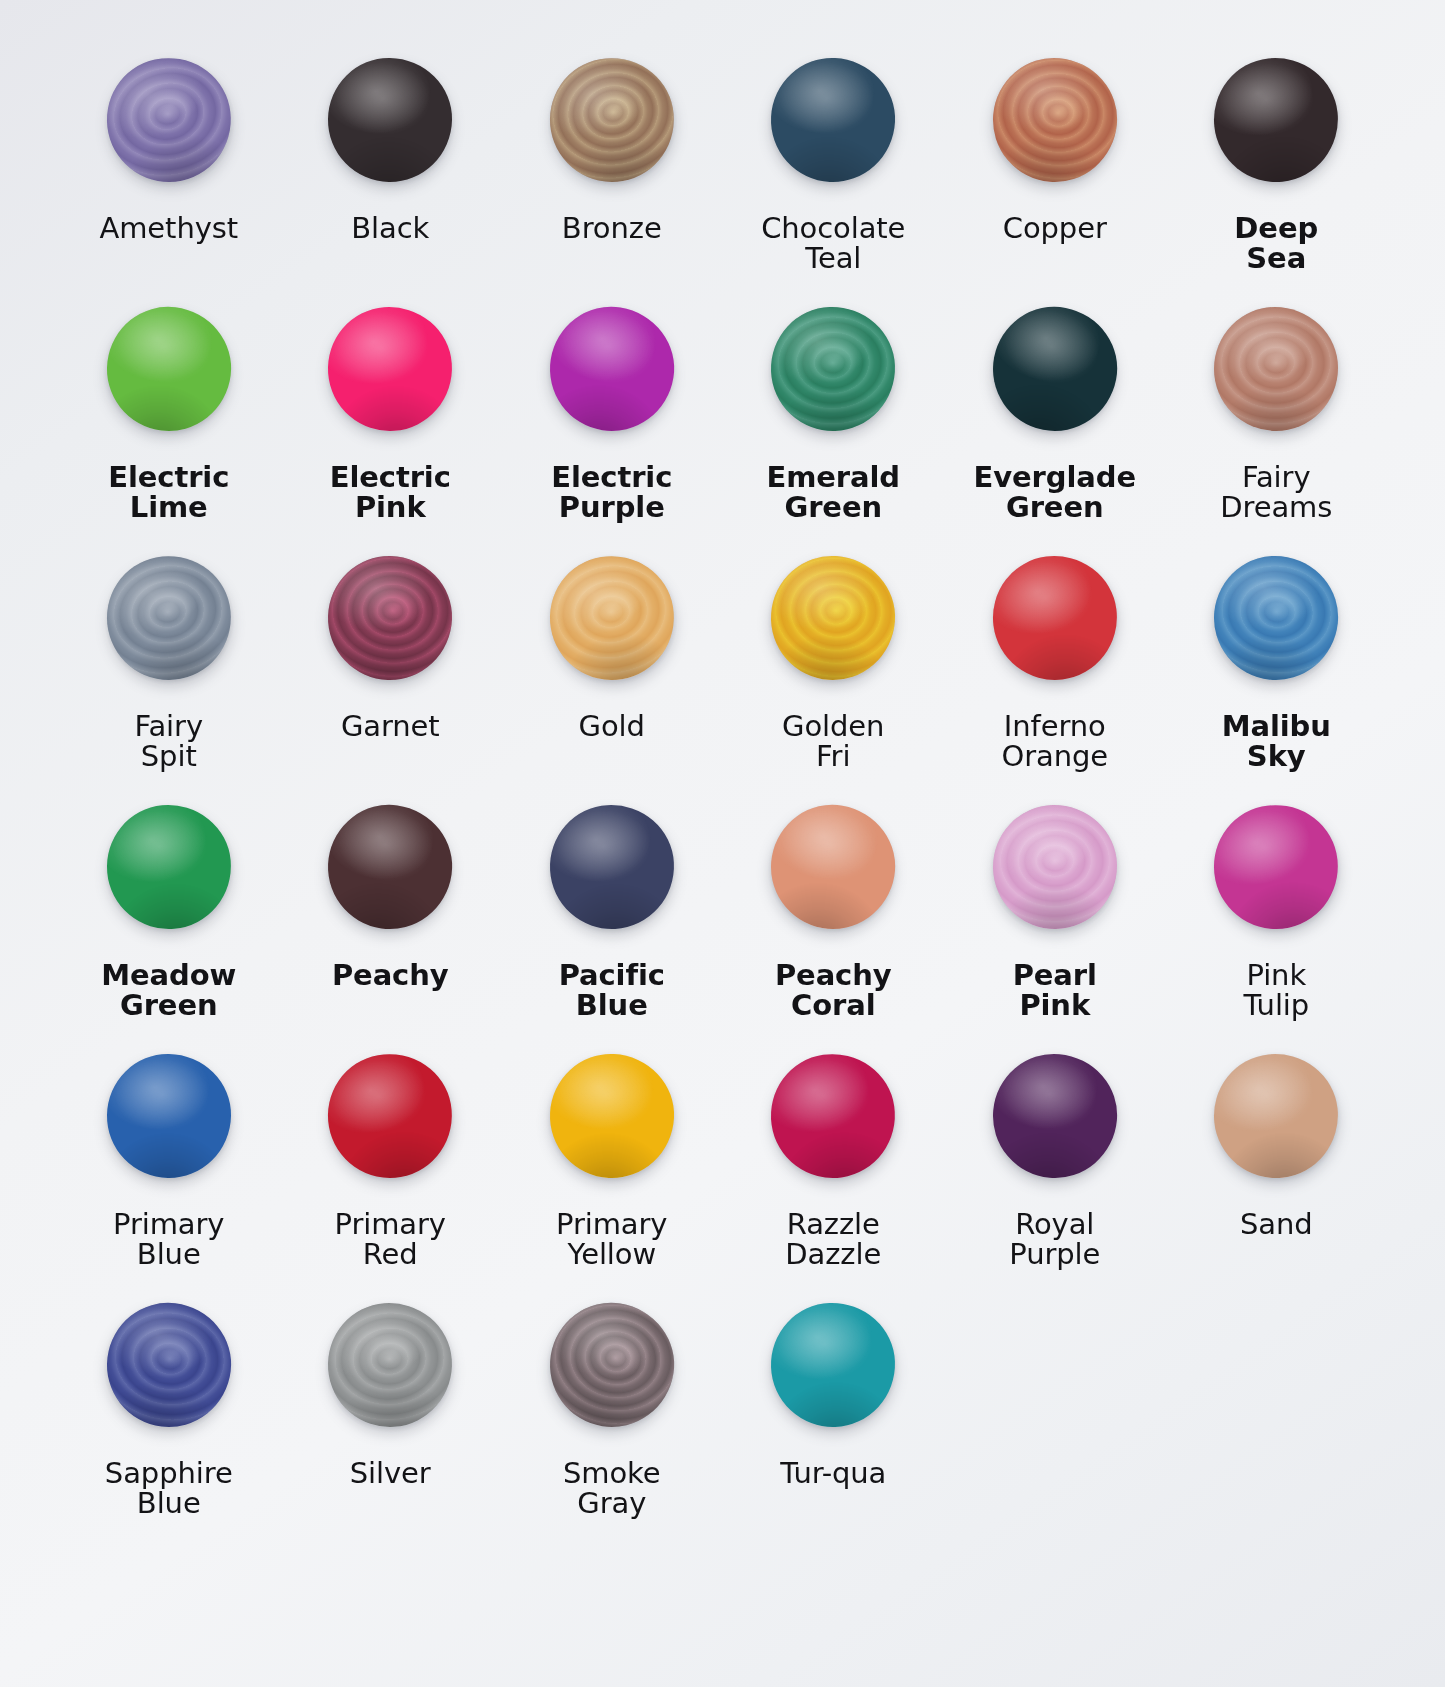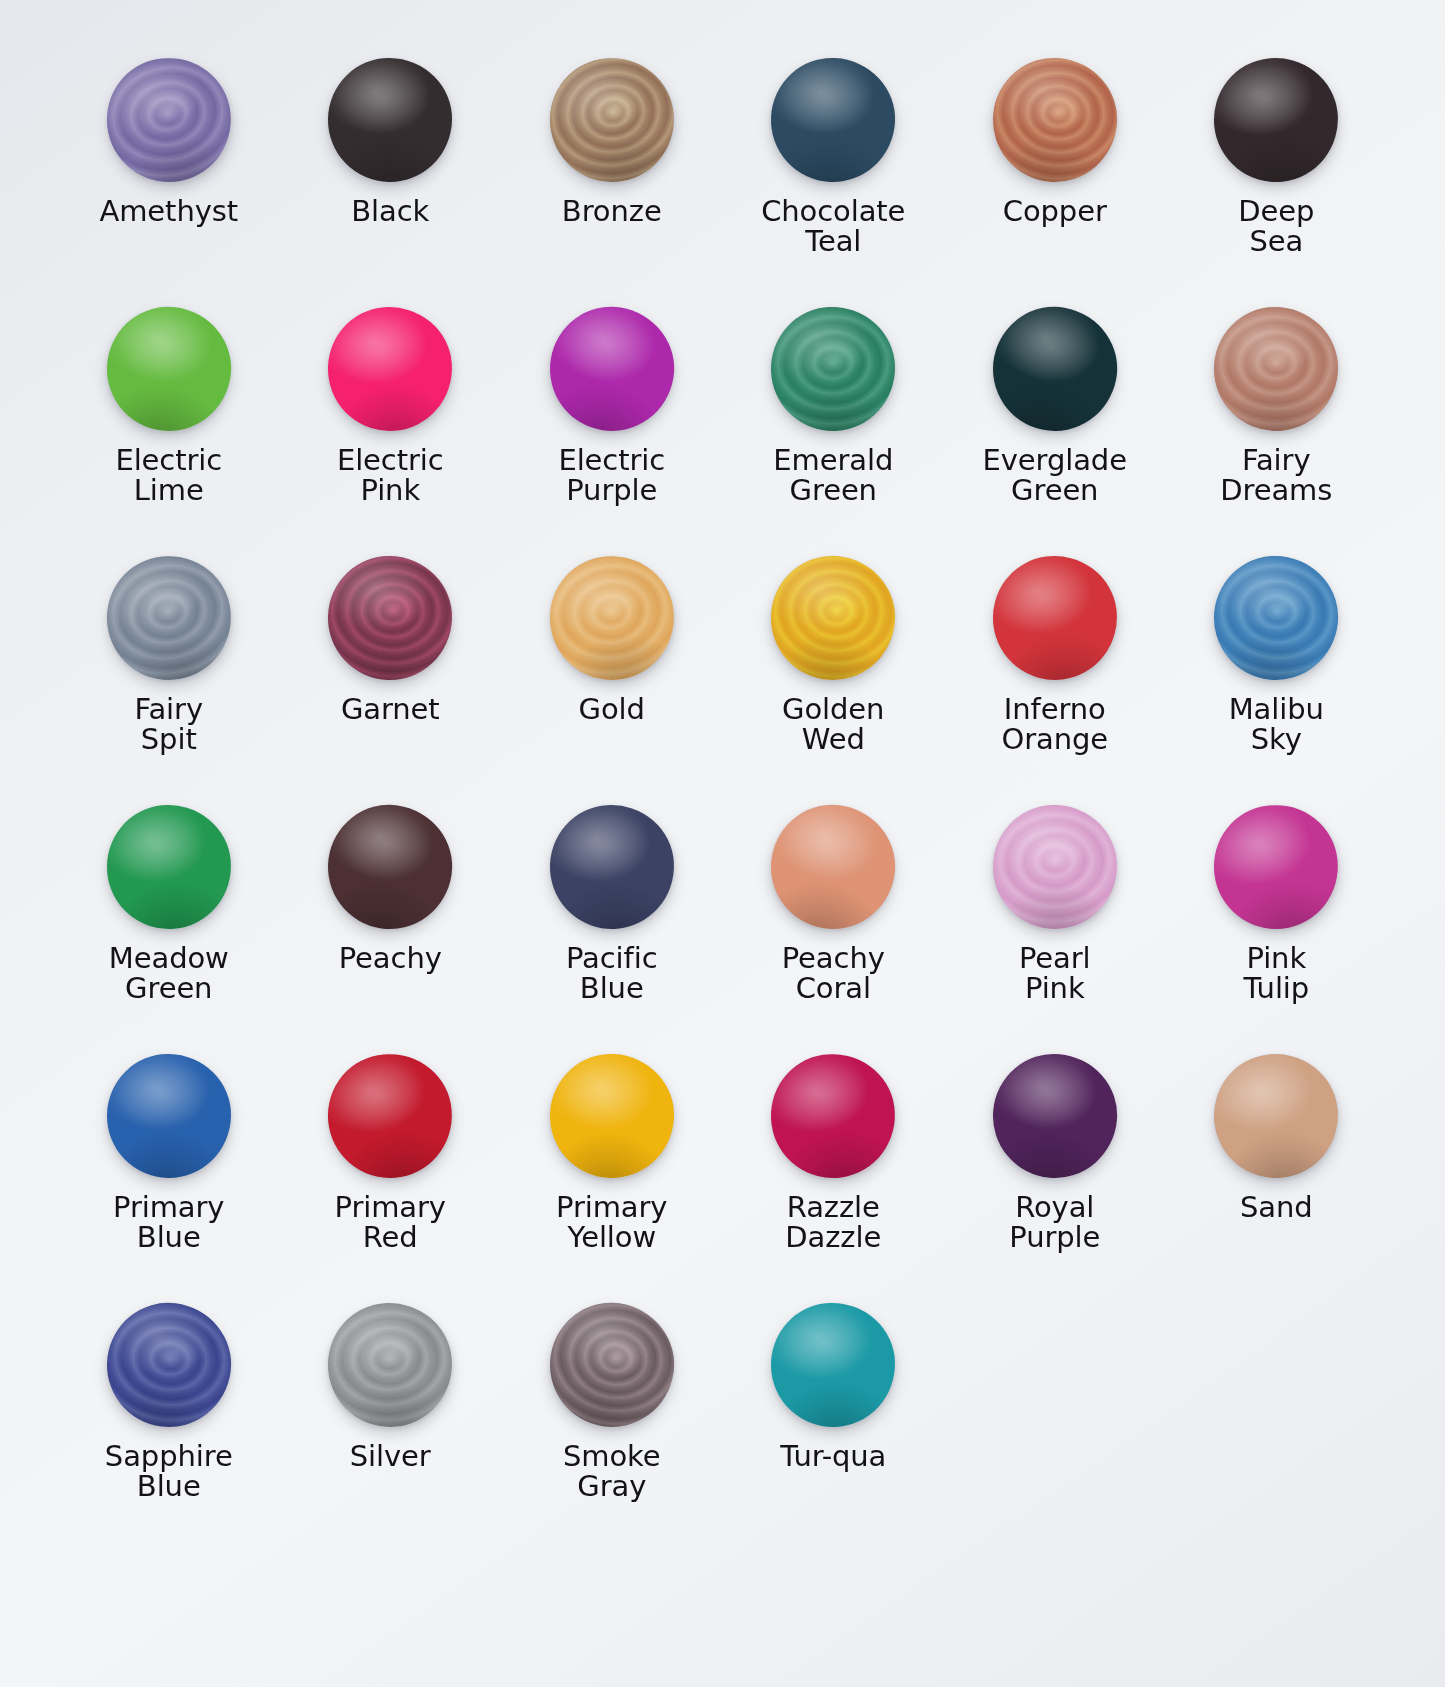--- a/index.html
+++ b/index.html
@@ -20,20 +20,21 @@
     padding: 58px 58px 0 58px;
     column-gap: 0;
     row-gap: 0;
   }
 
   .swatch-cell {
     display: flex;
     flex-direction: column;
     align-items: center;
     justify-content: flex-start;
+    gap: 17px;
   }
 
   .swatch-blob-wrap {
     width: 124px;
     height: 124px;
     position: relative;
     margin-bottom: 14px;
   }
 
   .swatch-blob {
@@ -107,21 +108,21 @@
   .swatch-label {
     font-size: 29px;
     line-height: 1.04;
     color: #131316;
     text-align: center;
     letter-spacing: -0.1px;
     max-width: 215px;
     white-space: pre-line;
   }
 
-  .swatch-label.bold { font-weight: normal; }
+  .swatch-label.bold { font-weight: bold; }
 </style>
 </head>
 <body>
 
 <main id="swatch-grid">
     <div class="swatch-cell">
       <div class="swatch-blob-wrap">
         <div class="swatch-blob shimmer" style="background: rgb(123, 111, 168); transform: rotate(-12deg);"></div>
       </div>
       <div class="swatch-label">Amethyst</div>
@@ -217,21 +218,21 @@
       <div class="swatch-blob-wrap">
         <div class="swatch-blob shimmer" style="background: rgb(226, 172, 99); transform: rotate(-9deg);"></div>
       </div>
       <div class="swatch-label">Gold</div>
     </div>
     <div class="swatch-cell">
       <div class="swatch-blob-wrap">
         <div class="swatch-blob metallic" style="background: rgb(227, 171, 36); transform: rotate(4deg);"></div>
       </div>
       <div class="swatch-label">Golden
-Wed</div>
+Fri</div>
     </div>
     <div class="swatch-cell">
       <div class="swatch-blob-wrap">
         <div class="swatch-blob creme" style="background: rgb(211, 52, 59); transform: rotate(-7deg);"></div>
       </div>
       <div class="swatch-label">Inferno
 Orange</div>
     </div>
     <div class="swatch-cell">
       <div class="swatch-blob-wrap">

